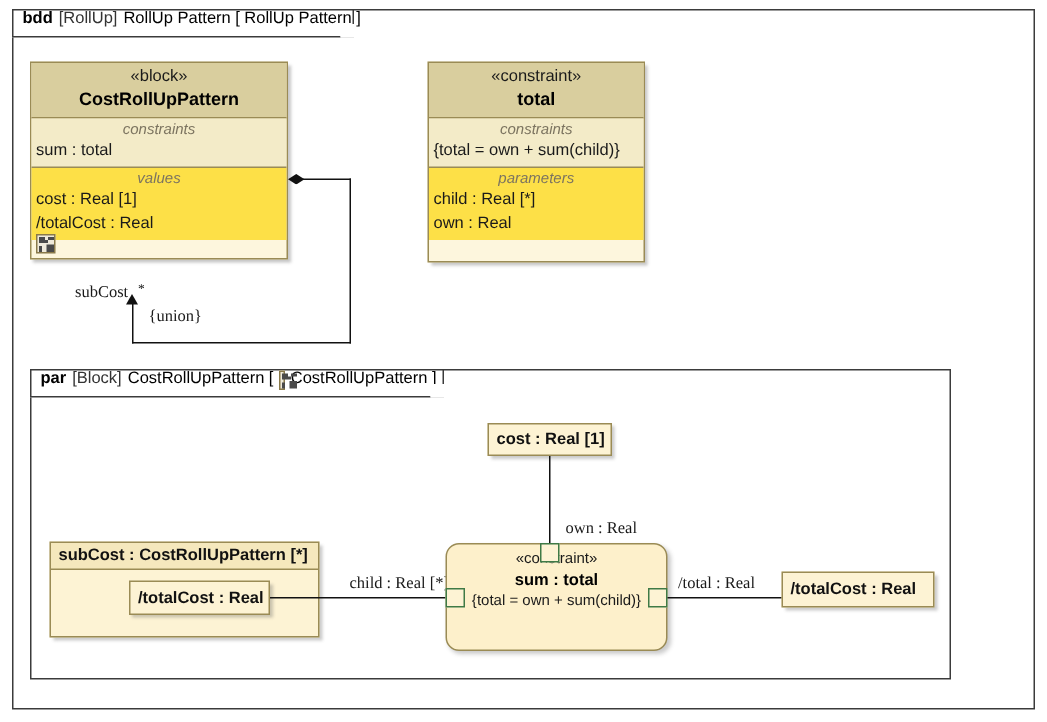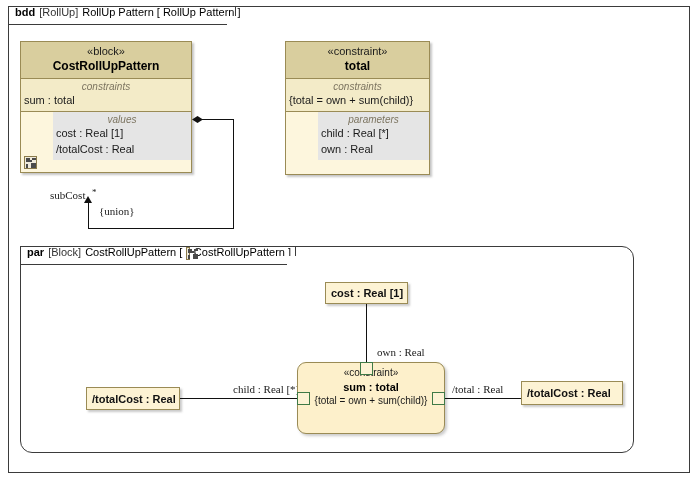--- a/index.html
+++ b/index.html
@@ -109,21 +109,21 @@
     display: block;
     font-weight: bold;
     font-size: 12px;
     color: #000;
   }
   .node .compart {
     border-bottom: 1px solid #9a8b55;
     background: #f3ebc8;
     padding: 1px 0 2px 0;
   }
-  .node .compart.last { border-bottom: none; background: #e5e5e5; margin-left: 32px; }
+  .node .compart.last { border-bottom: none; background: #fde047; }
   .node .compart .ctitle {
     display: block;
     text-align: center;
     font-style: italic;
     font-size: 10px;
     color: #7c7460;
     line-height: 1.3;
   }
   .node .compart .row {
     display: block;
@@ -300,21 +300,21 @@
   <div class="ln lnh" style="left:202px; top:119px; width:32px;"></div>
   <div class="ln lnv" style="left:233px; top:119px; height:110px;"></div>
   <div class="ln lnh" style="left:88px; top:228px; width:146px;"></div>
   <div class="ln lnv" style="left:88px; top:202px; height:27px;"></div>
   <div class="arrowup" style="left:84px; top:196px;"></div>
 
   <div class="lbl" style="left:50px; top:190px;">subCost</div>
   <div class="lbl small" style="left:92px; top:188px;">*</div>
   <div class="lbl" style="left:99px; top:206px;">{union}</div>
 
-  <div class="frame" style="left:20px; top:246px; width:614px; height:207px;border-radius:12px;">
+  <div class="frame" style="left:20px; top:246px; width:614px; height:207px;">
     <div class="frame-tab" style="width:276px;">
       <span class="tab-kind">par</span>
       <span class="tab-meta">[Block]</span>
       <span class="tab-name">CostRollUpPattern</span>
       <span class="tab-brk">[</span>
       <span class="sysml-icon" style="margin:0 4px 0 4px;">
         <i class="b1"></i>
           <i class="b2"></i>
           <i class="b3"></i>
           <i class="b4"></i>
@@ -325,20 +325,23 @@
     </div>
   </div>
 
   <div class="propbox" style="left:325px; top:282px; width:83px; height:22px;">
     <span>cost : Real [1]</span>
   </div>
 
   <div class="ln lnv" style="left:366px; top:304px; height:61px;"></div>
   <div class="lbl" style="left:377px; top:347px;">own : Real</div>
 
+  <div class="part" style="left:33px; top:361px; width:180px; height:64px;">
+    <div class="phdr">subCost : CostRollUpPattern [*]</div>
+  </div>
   <div class="propbox" style="left:86px; top:387px; width:94px; height:23px;">
     <span>/totalCost : Real</span>
   </div>
 
   <div class="ln lnh" style="left:180px; top:398px; width:122px;"></div>
   <div class="lbl" style="left:233px; top:384px;">child : Real [*]</div>
 
   <div class="cnode" style="left:297px; top:362px; width:148px; height:72px;">
     <span class="cstereo">«constraint»</span>
     <span class="cname">sum : total</span>

